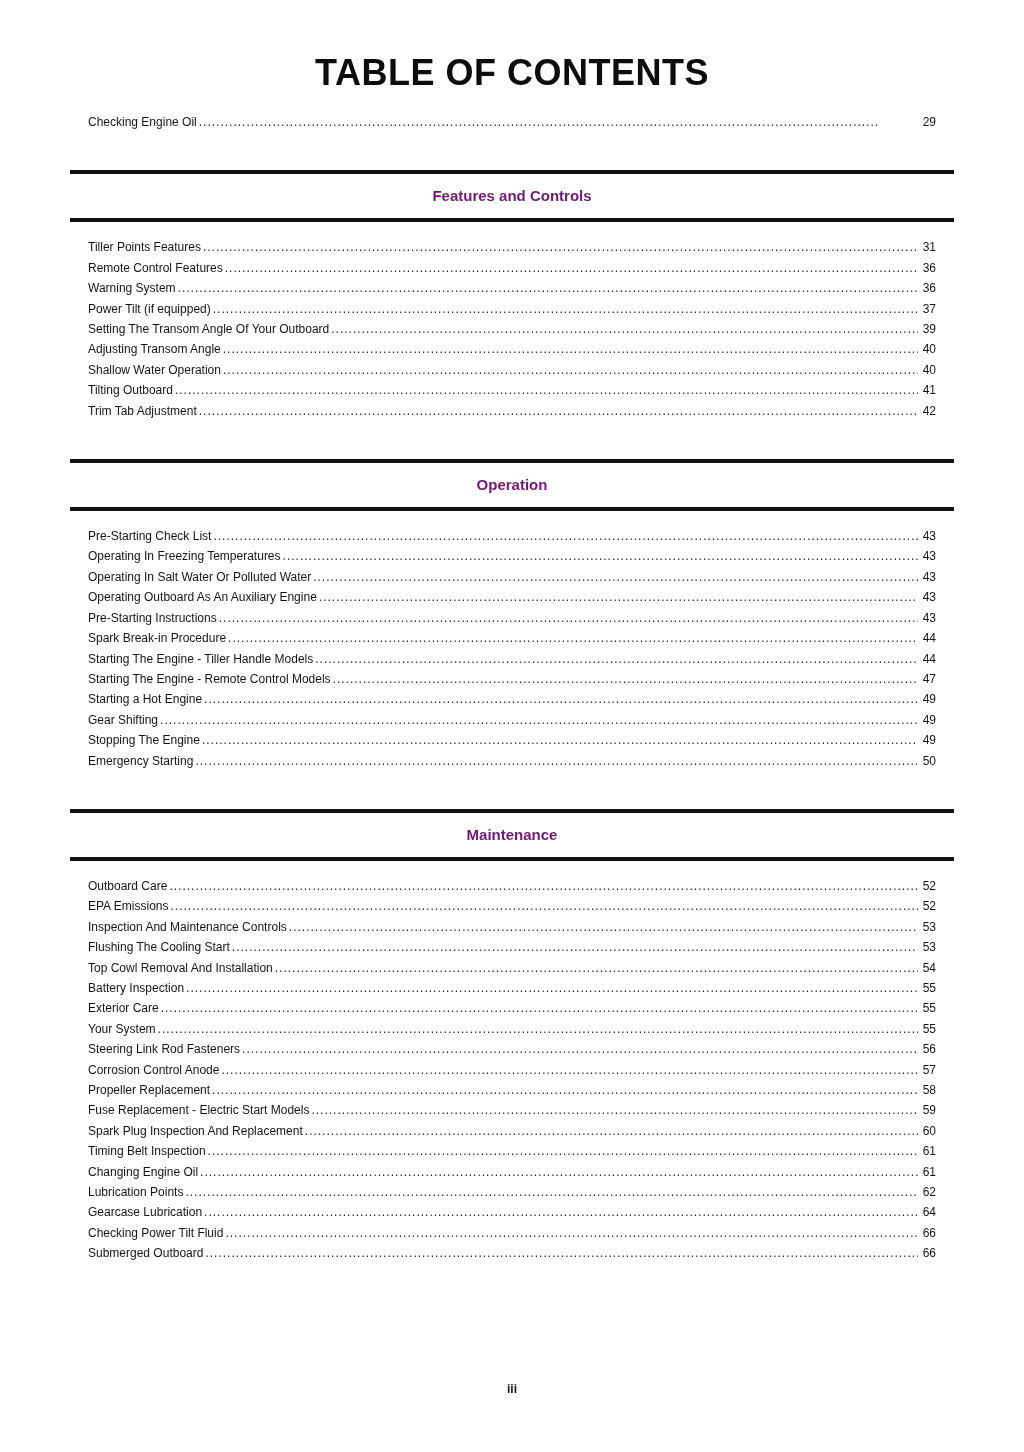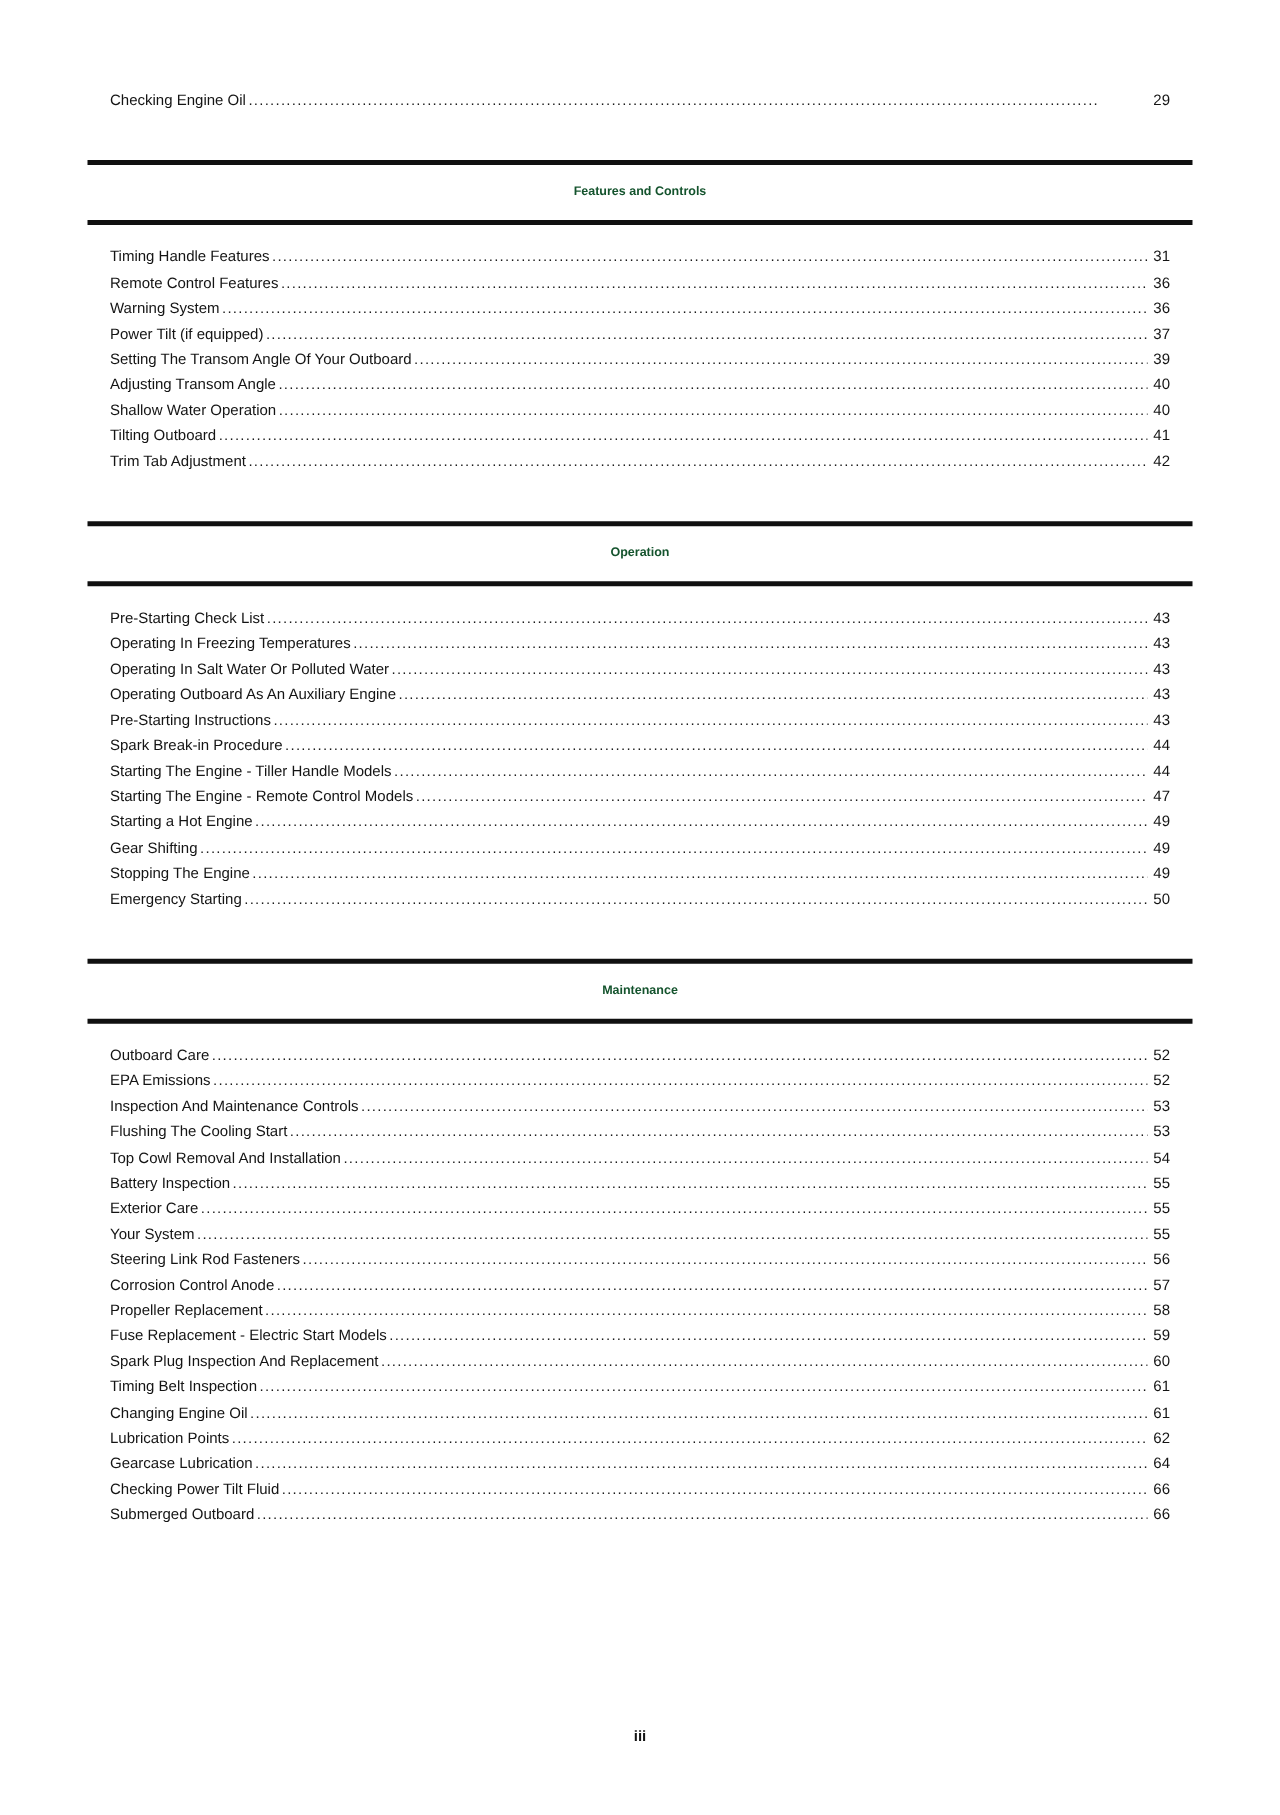--- a/index.html
+++ b/index.html
@@ -45,60 +45,61 @@
     color: #1a1a1a;
   }
   .toc-pagenum { flex: 0 0 auto; padding-left: 5px; }
   .preamble-list .toc-pagenum { padding-left: 0; margin-left: 44px; }
   .section-block { margin-top: 38px; }
   .section-rule {
     height: 4px;
     background: #101010;
   }
   .section-header {
-    font-size: 10px;
+    font-size: 15px;
     font-weight: 700;
     text-align: center;
     padding: 13px 0 14px 0;
     line-height: 17px;
-    color: #14532d;
+    color: #701a75;
   }
   .section-list { margin-top: 15px; }
   .page-footer {
     position: absolute;
     left: 0;
     bottom: 56px;
     width: 100%;
     text-align: center;
     font-size: 12px;
     font-weight: 700;
     color: #141414;
   }
 </style>
 </head>
 <body>
 
 <div class="page">
+  <h1 class="page-title">TABLE OF CONTENTS</h1>
 
   <div class="content">
     <div class="toc-list preamble-list" id="preamble-list">
         <div class="toc-row">
     <span class="toc-label">Checking Engine Oil</span>
     <span class="toc-dots">................................................................................................................................................................................................................................................................................................................................................................................................................</span>
     <span class="toc-pagenum">29</span>
   </div>
       </div>
     <div id="sections-root">
         <div class="section-block">
     <div class="section-rule"></div>
     <div class="section-header">Features and Controls</div>
     <div class="section-rule"></div>
     <div class="toc-list section-list">
             <div class="toc-row">
-    <span class="toc-label">Timing Handle Features</span>
+    <span class="toc-label">Tiller Points Features</span>
     <span class="toc-dots">................................................................................................................................................................................................................................................................................................................................................................................................................</span>
     <span class="toc-pagenum">31</span>
   </div>
             <div class="toc-row">
     <span class="toc-label">Remote Control Features</span>
     <span class="toc-dots">................................................................................................................................................................................................................................................................................................................................................................................................................</span>
     <span class="toc-pagenum">36</span>
   </div>
             <div class="toc-row">
     <span class="toc-label">Warning System</span>

